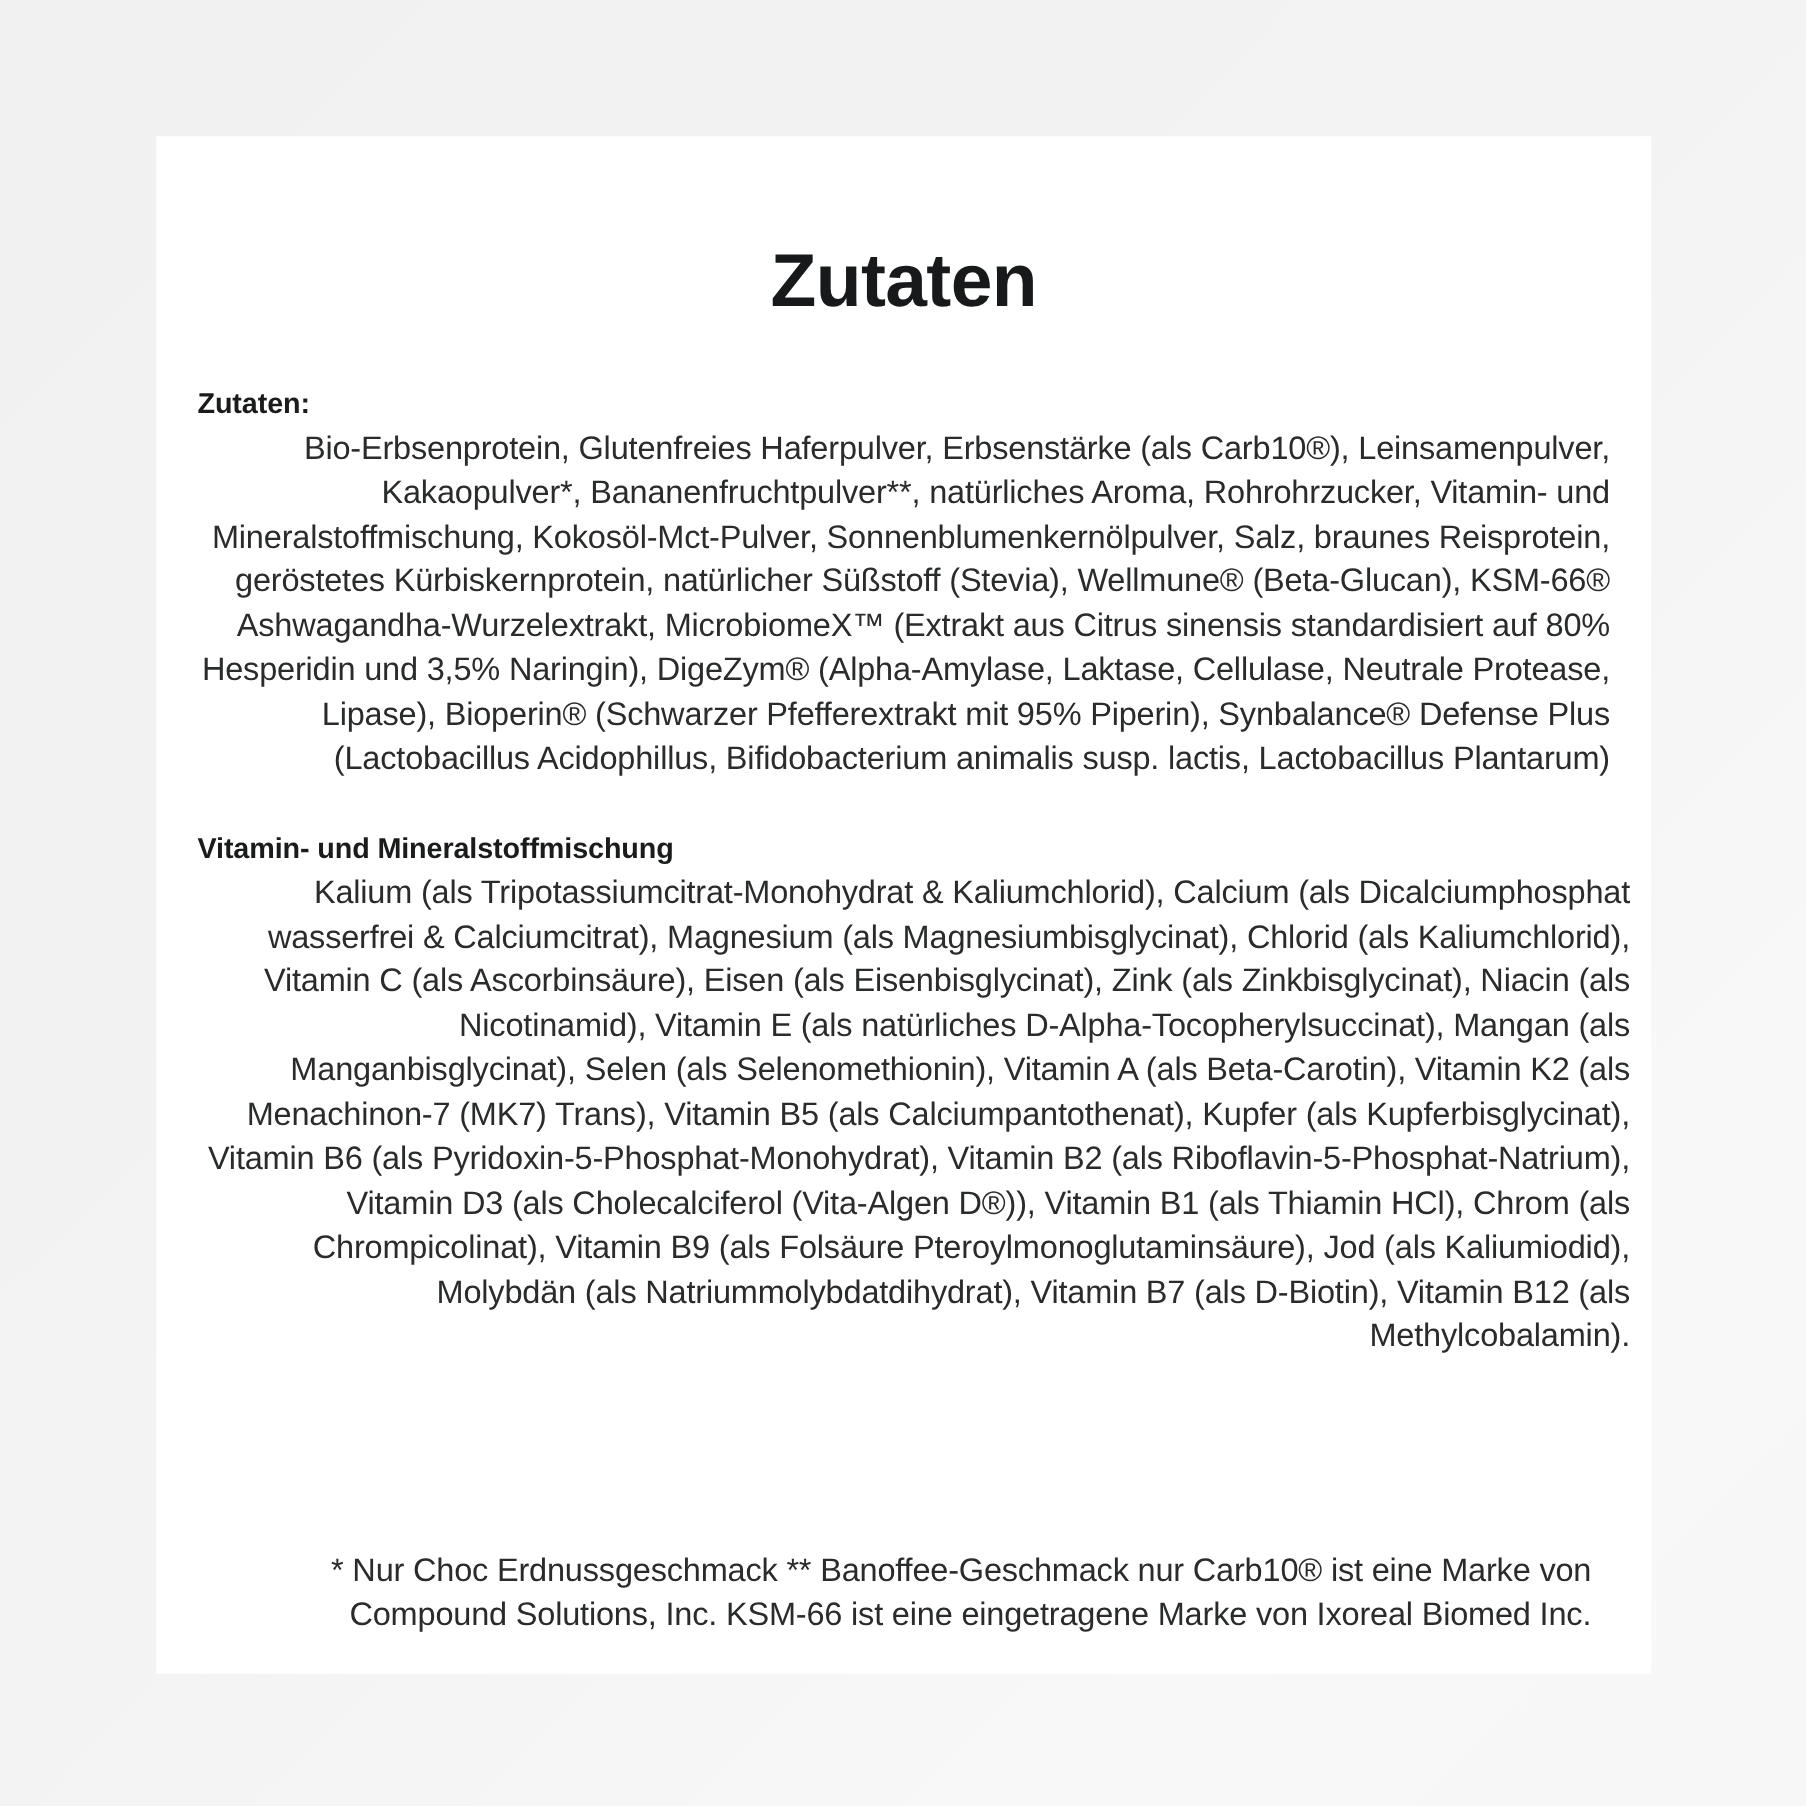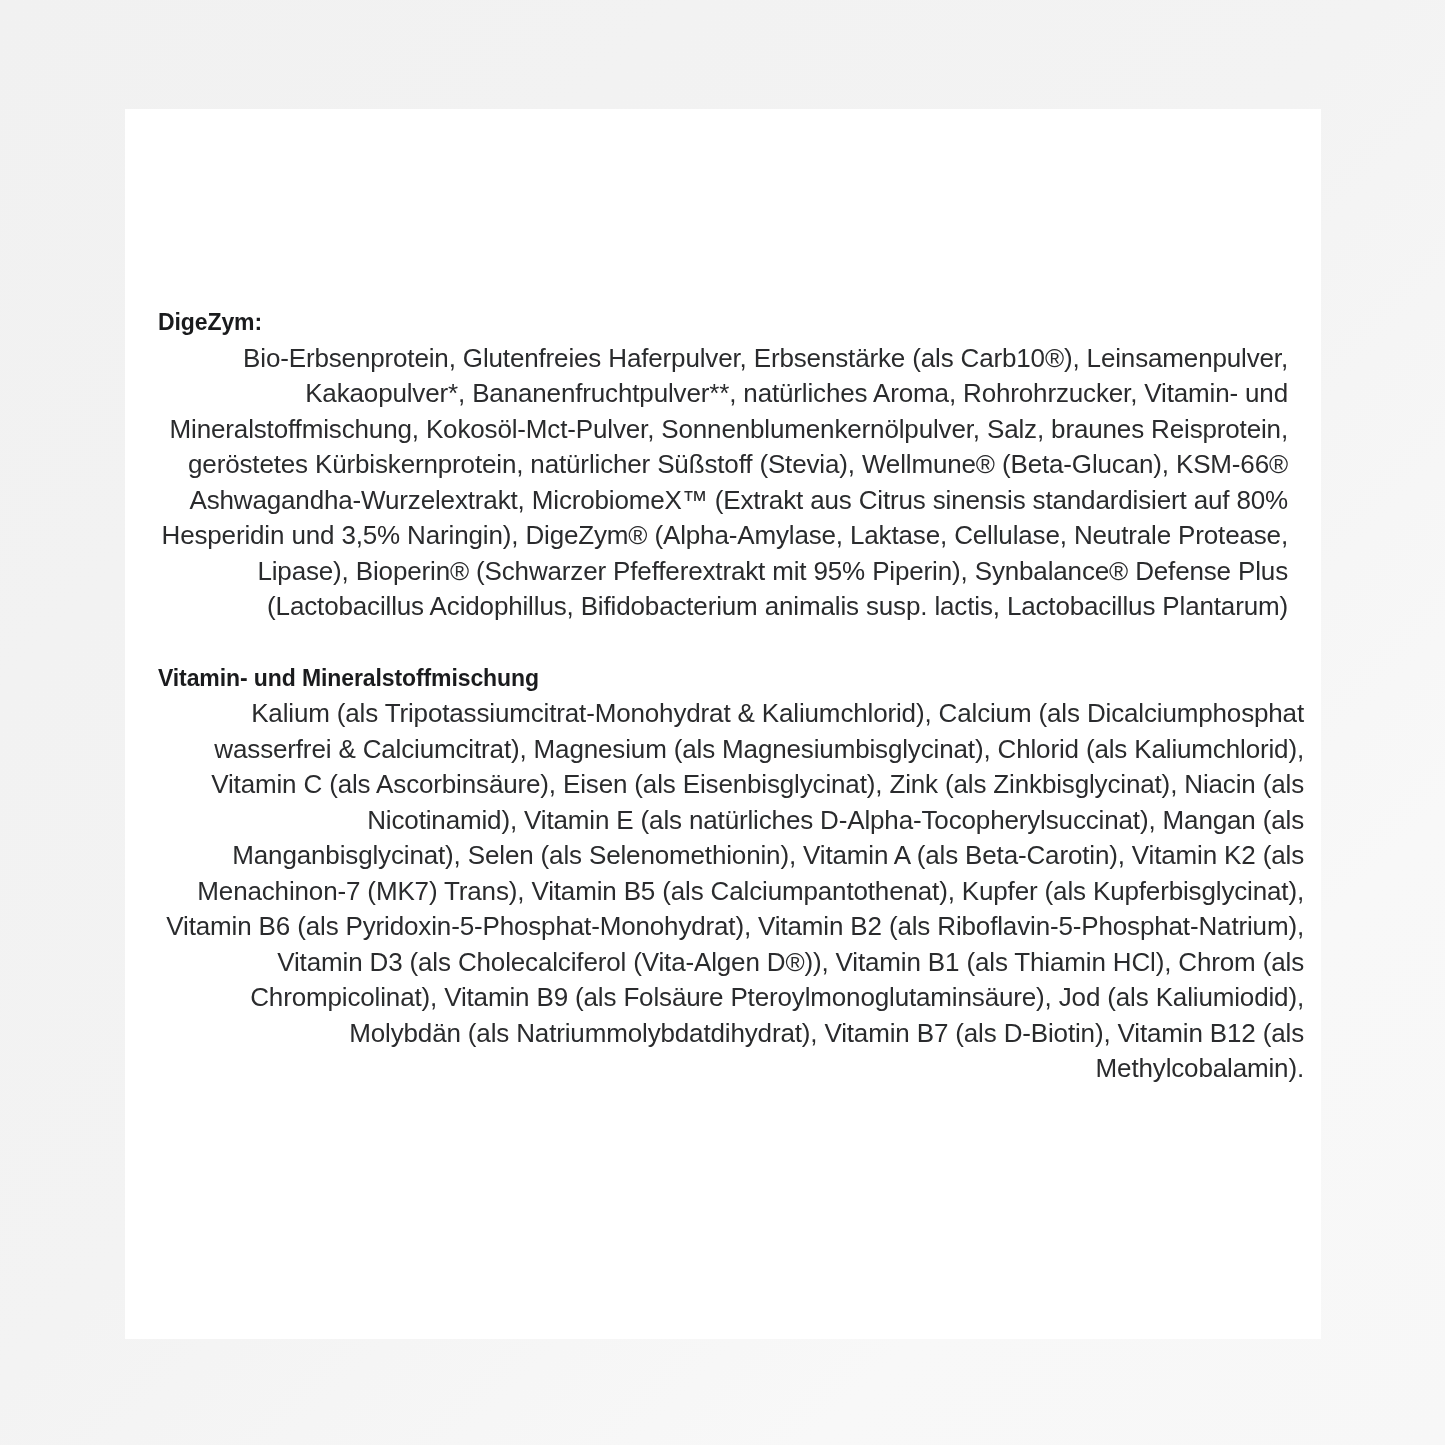--- a/index.html
+++ b/index.html
@@ -95,31 +95,35 @@
 </style>
 </head>
 <body>
 
 <div id="page">
 
   <div id="backdrop-sheen"></div>
 
   <div id="card">
 
+    <div id="doc-title">Zutaten</div>
 
     <div class="content">
 
       <div class="block-ingredients">
-        <div class="section-heading">DigeZym:</div>
+        <div class="section-heading">Zutaten:</div>
         <div class="body-text">Bio-Erbsenprotein, Glutenfreies Haferpulver, Erbsenstärke (als Carb10®), Leinsamenpulver, Kakaopulver*, Bananenfruchtpulver**, natürliches Aroma, Rohrohrzucker, Vitamin- und Mineralstoffmischung, Kokosöl-Mct-Pulver, Sonnenblumenkernölpulver, Salz, braunes Reisprotein, geröstetes Kürbiskernprotein, natürlicher Süßstoff (Stevia), Wellmune® (Beta-Glucan), KSM-66® Ashwagandha-Wurzelextrakt, MicrobiomeX™ (Extrakt aus Citrus sinensis standardisiert auf 80% Hesperidin und 3,5% Naringin), DigeZym® (Alpha-Amylase, Laktase, Cellulase, Neutrale Protease, Lipase), Bioperin® (Schwarzer Pfefferextrakt mit 95% Piperin), Synbalance® Defense Plus (Lactobacillus Acidophillus, Bifidobacterium animalis susp. lactis, Lactobacillus Plantarum)</div>
       </div>
 
       <div class="block-vitamins">
         <div class="section-heading">Vitamin- und Mineralstoffmischung</div>
         <div class="body-text">Kalium (als Tripotassiumcitrat-Monohydrat &amp; Kaliumchlorid), Calcium (als Dicalciumphosphat wasserfrei &amp; Calciumcitrat), Magnesium (als Magnesiumbisglycinat), Chlorid (als Kaliumchlorid), Vitamin C (als Ascorbinsäure), Eisen (als Eisenbisglycinat), Zink (als Zinkbisglycinat), Niacin (als Nicotinamid), Vitamin E (als natürliches D-Alpha-Tocopherylsuccinat), Mangan (als Manganbisglycinat), Selen (als Selenomethionin), Vitamin A (als Beta-Carotin), Vitamin K2 (als Menachinon-7 (MK7) Trans), Vitamin B5 (als Calciumpantothenat), Kupfer (als Kupferbisglycinat), Vitamin B6 (als Pyridoxin-5-Phosphat-Monohydrat), Vitamin B2 (als Riboflavin-5-Phosphat-Natrium), Vitamin D3 (als Cholecalciferol (Vita-Algen D®)), Vitamin B1 (als Thiamin HCl), Chrom (als Chrompicolinat), Vitamin B9 (als Folsäure Pteroylmonoglutaminsäure), Jod (als Kaliumiodid), Molybdän (als Natriummolybdatdihydrat), Vitamin B7 (als D-Biotin), Vitamin B12 (als Methylcobalamin).</div>
       </div>
 
+      <div class="block-footnote">
+        <div class="body-text">* Nur Choc Erdnussgeschmack ** Banoffee-Geschmack nur Carb10® ist eine Marke von Compound Solutions, Inc. KSM-66 ist eine eingetragene Marke von Ixoreal Biomed Inc.</div>
+      </div>
 
     </div>
 
   </div>
 
 </div>
 
 </body></html>

